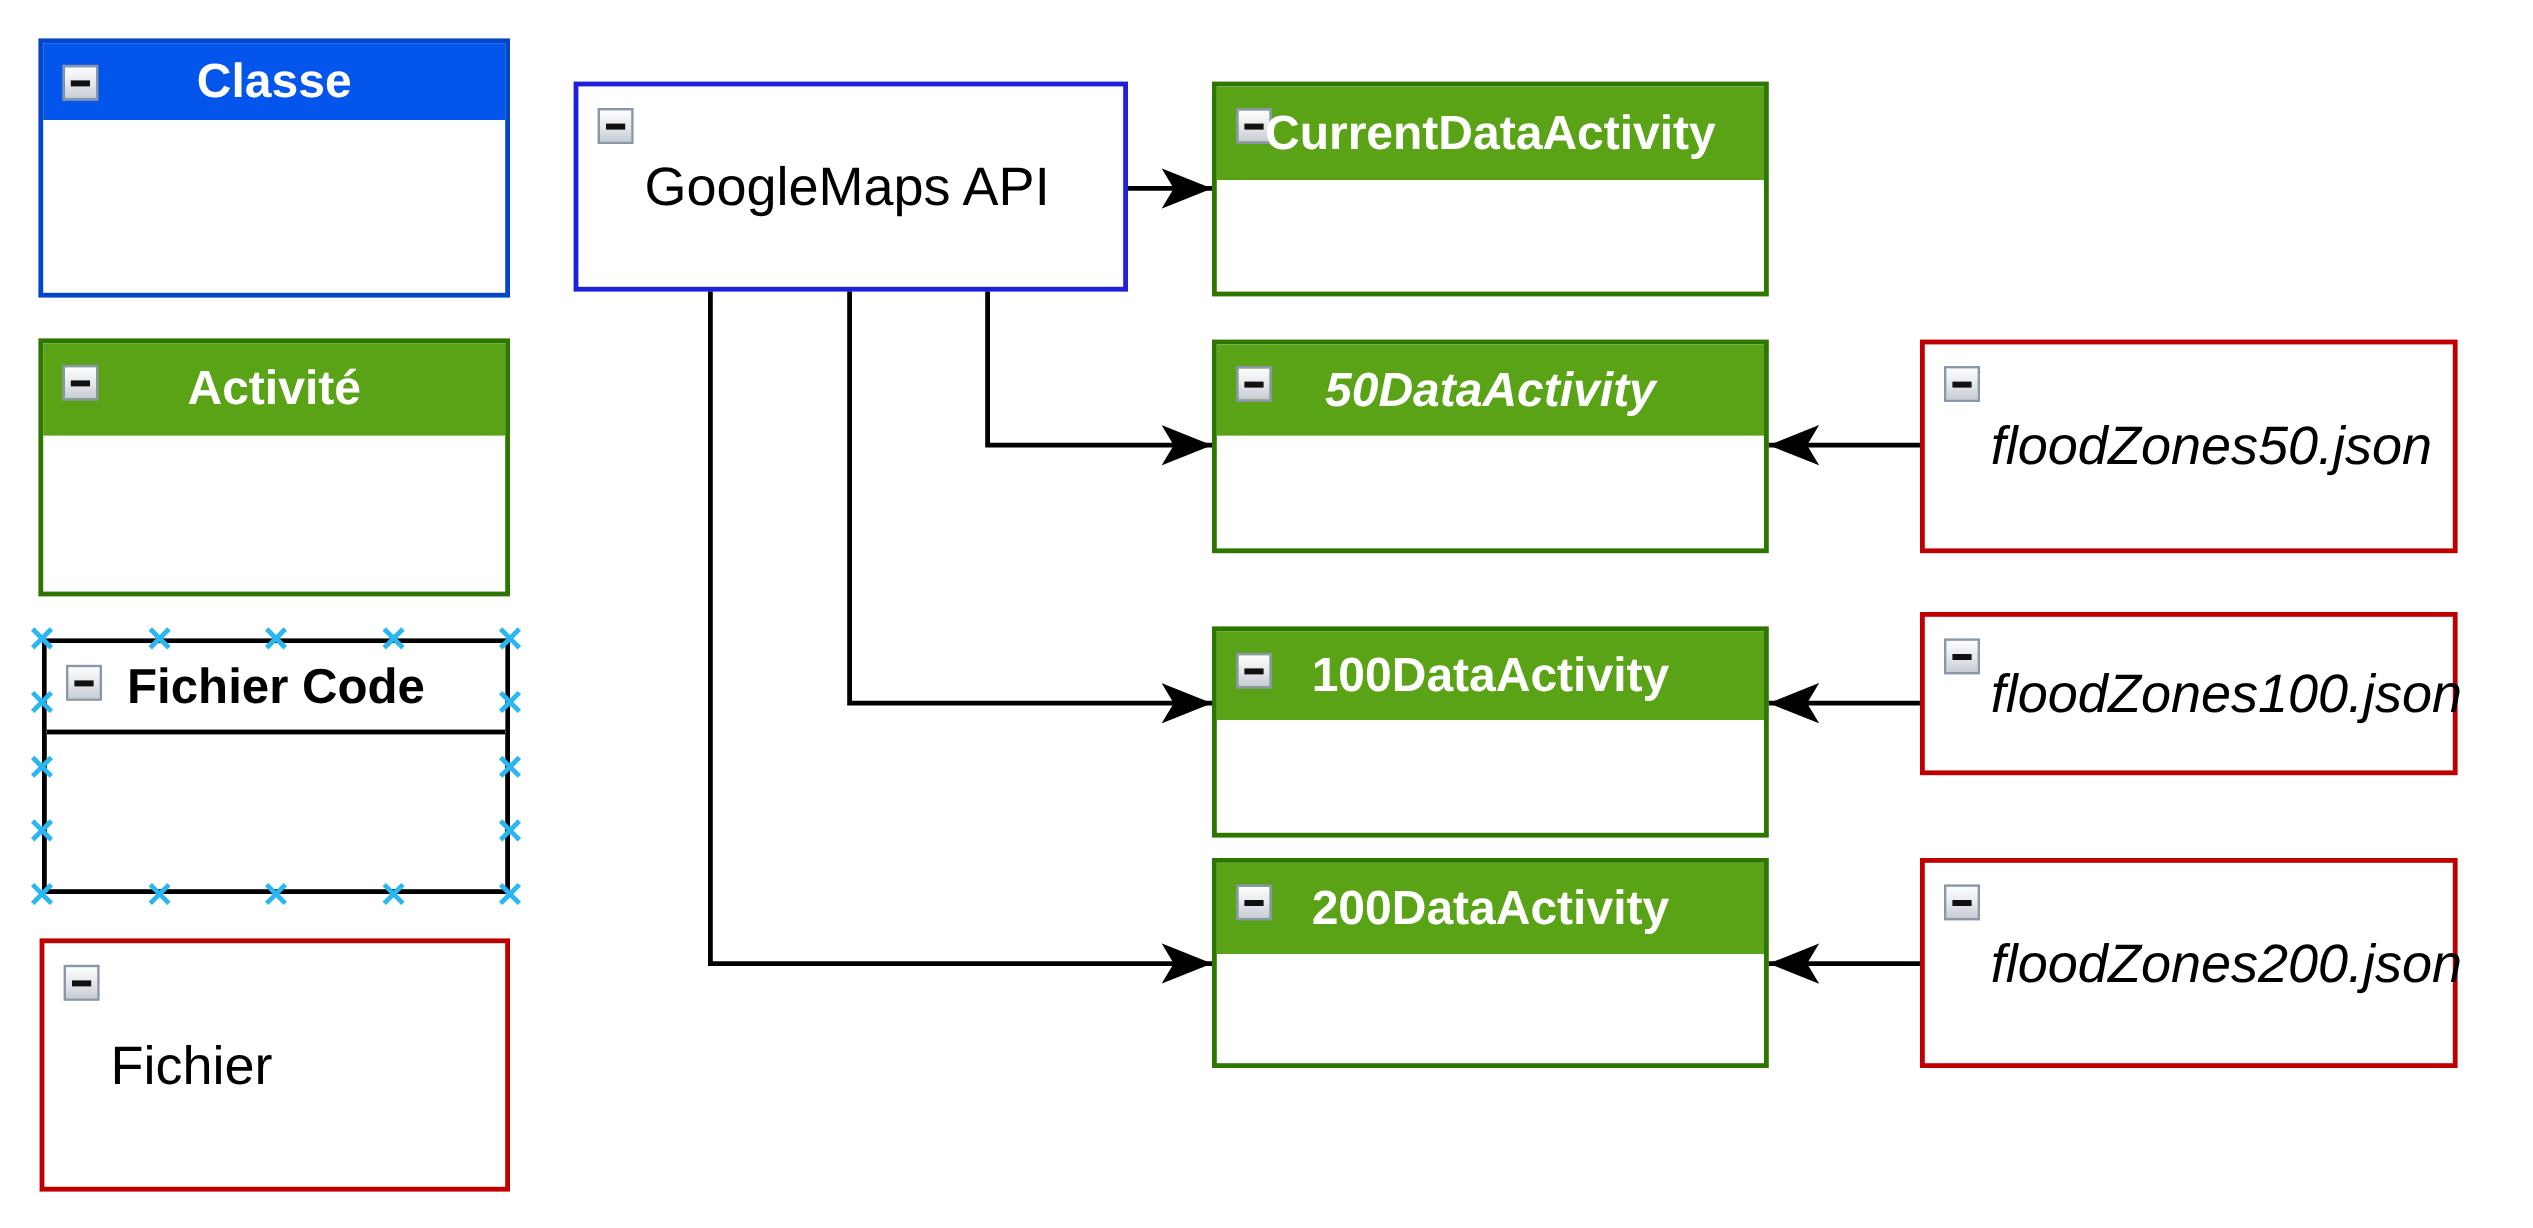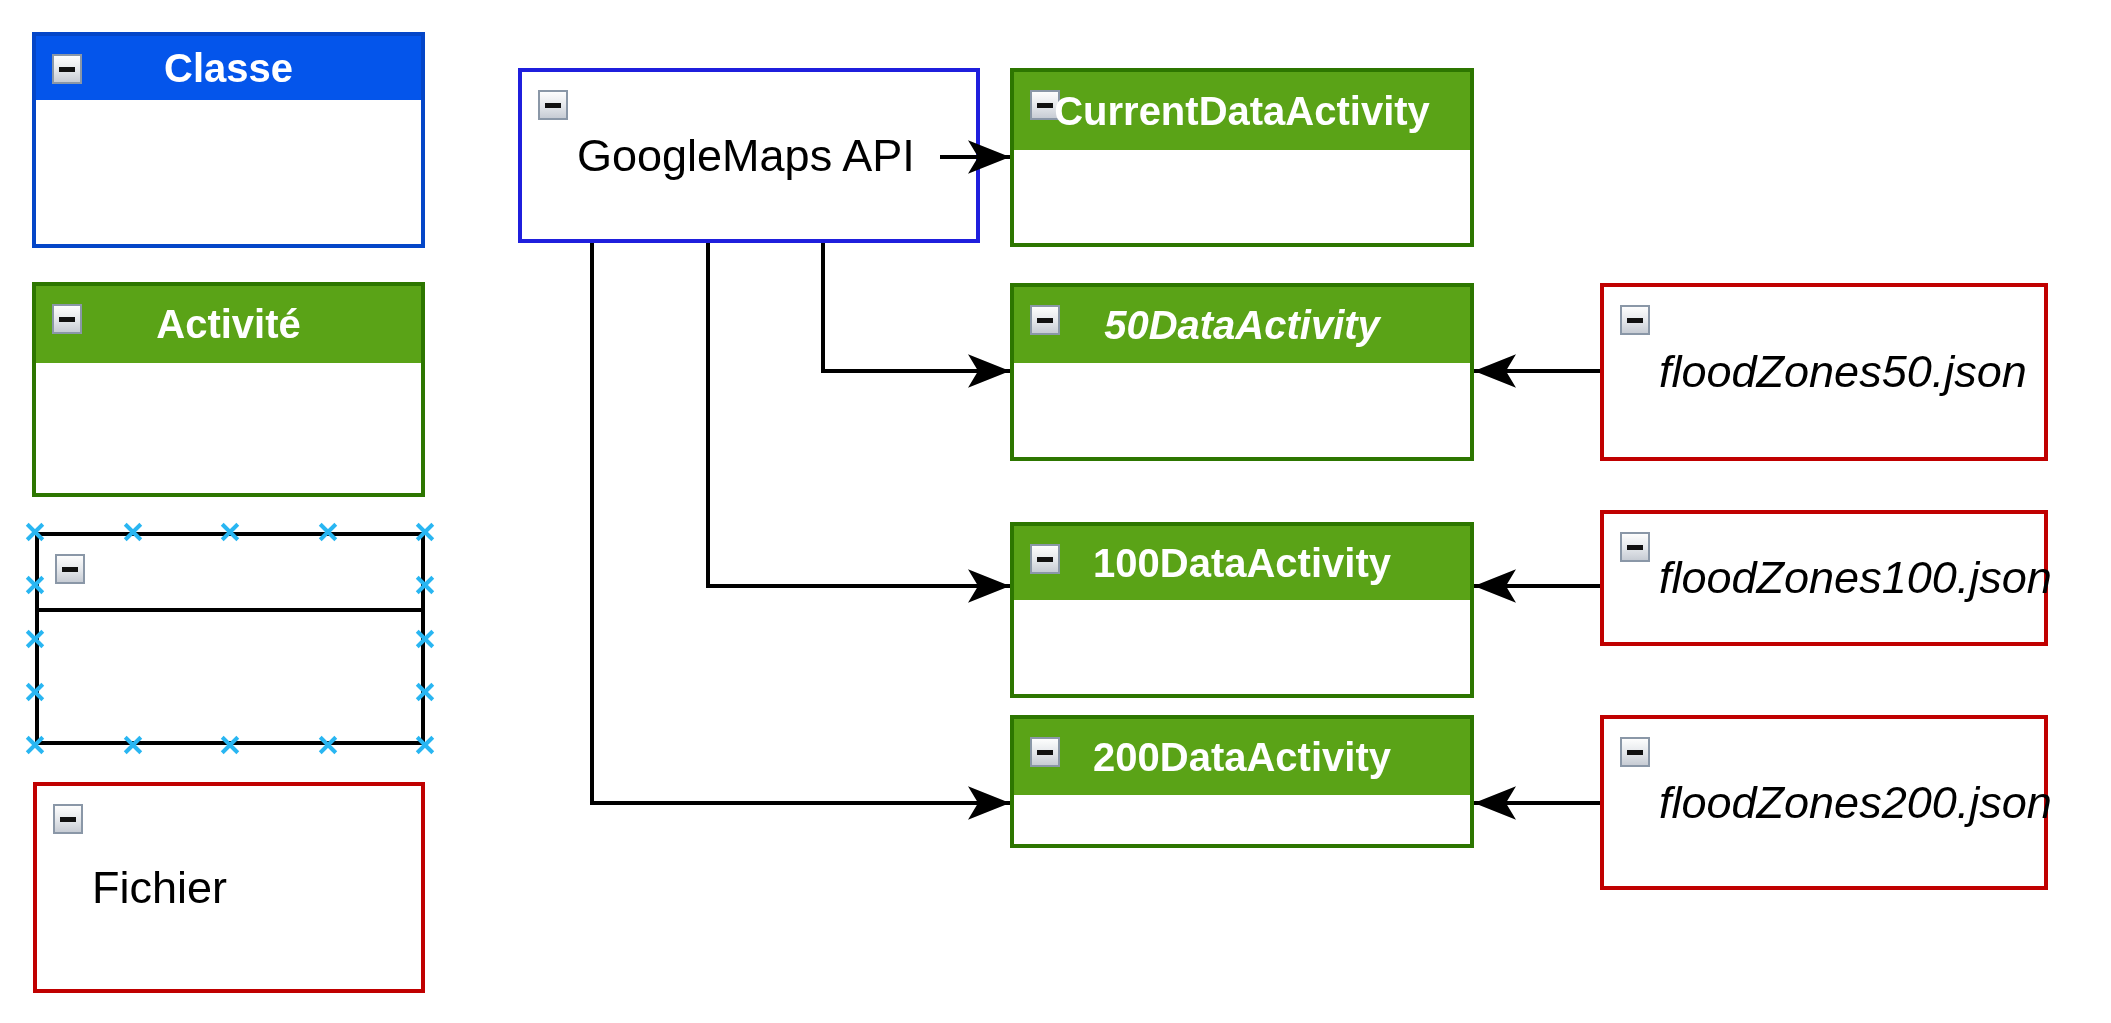--- a/index.html
+++ b/index.html
@@ -33,29 +33,29 @@
   
   #classe{left:32px;top:32px;width:393px;height:216px;border:4px solid #0446c8;}
   #classe .hdr{height:64px;background:#0455eb;}
   #activite{left:32px;top:282px;width:393px;height:215px;border:4px solid #2d7600;}
   #activite .hdr{height:77px;background:#5aa317;}
   #fichier-code{left:35px;top:532px;width:390px;height:213px;border:4px solid #000000;}
   #fichier-code .hdr{height:76px;background:#ffffff;color:#000000;border-bottom:4px solid #000000;font-size:41px;}
   #fichier{left:33px;top:782px;width:392px;height:211px;border:4px solid #c00000;}
 
   
-  #googlemaps{left:478px;top:68px;width:462px;height:175px;border:4px solid #1f1fdd;margin-left:40px;}
+  #googlemaps{left:478px;top:68px;width:462px;height:175px;border:4px solid #1f1fdd;}
 
   
   .activity{left:1010px;width:464px;border:4px solid #2d7600;}
   .activity .hdr{background:#5aa317;}
   #current{top:68px;height:179px;}   #current .hdr{height:78px;}
   #d50{top:283px;height:178px;font-style:italic;}      #d50 .hdr{height:76px;}
   #d100{top:522px;height:176px;}     #d100 .hdr{height:74px;}
-  #d200{top:715px;height:133px;}     #d200 .hdr{height:76px;}
+  #d200{top:715px;height:175px;}     #d200 .hdr{height:76px;}
 
   
   .file{left:1600px;width:448px;border:4px solid #c00000;font-style:italic;}
   #fz50{top:283px;height:178px;}
   #fz100{top:510px;height:136px;}
   #fz200{top:715px;height:175px;padding-left:44px;}
 
   
   #connectors{position:absolute;left:0;top:0;width:2111px;height:1023px;z-index:5;pointer-events:none;}
 
@@ -105,20 +105,21 @@
       <span>Activité</span>
     </div>
     <div class="bd"></div>
   </div>
 
   <div class="box" id="fichier-code">
     <div class="hdr">
       <span class="collapse">
           <span class="minus"></span>
         </span>
+      <span>Fichier Code</span>
     </div>
     <div class="bd"></div>
   </div>
   <div id="connection-points">
       <div class="xmark" style="left: 35px; top: 532px;"></div>
       <div class="xmark" style="left: 35px; top: 745px;"></div>
       <div class="xmark" style="left: 132.5px; top: 532px;"></div>
       <div class="xmark" style="left: 132.5px; top: 745px;"></div>
       <div class="xmark" style="left: 230px; top: 532px;"></div>
       <div class="xmark" style="left: 230px; top: 745px;"></div>

